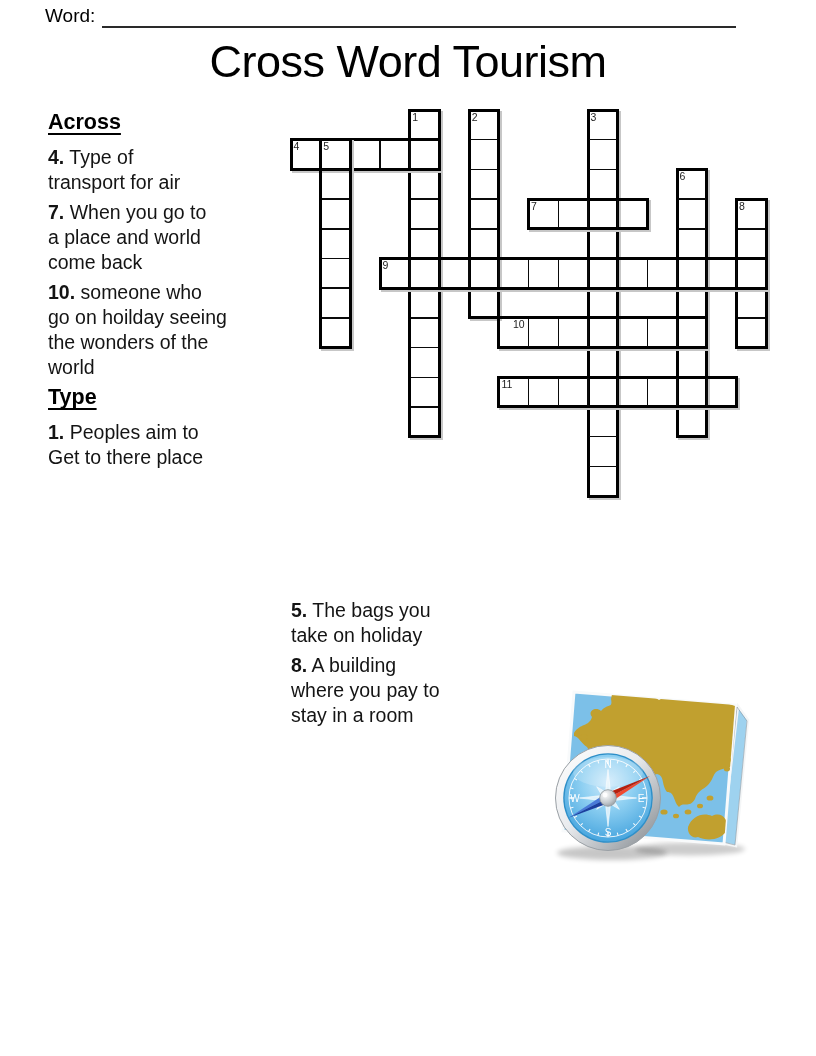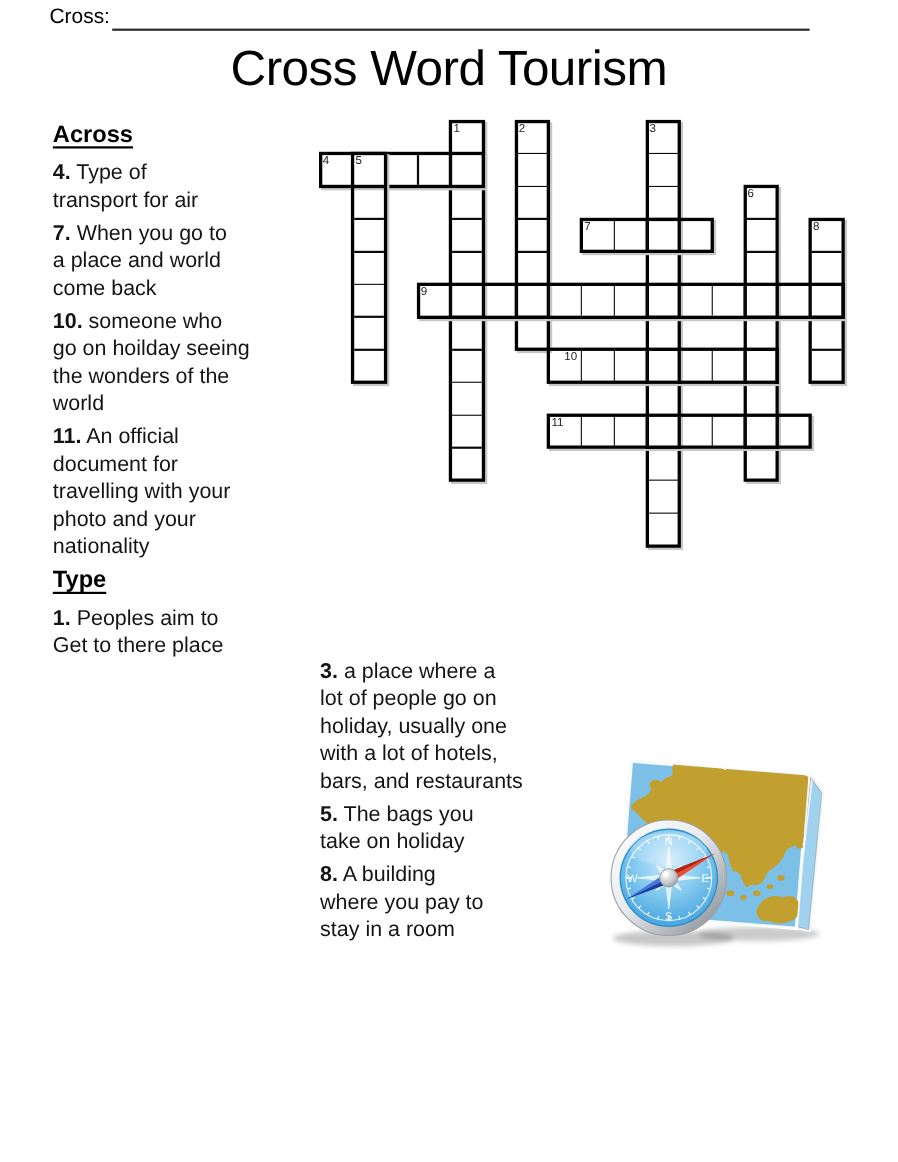--- a/index.html
+++ b/index.html
@@ -27,21 +27,21 @@
   .gcell{position:absolute;background:transparent;}
   .wnum{position:absolute;font-size:10.5px;line-height:11px;color:#222;}
   
   #illustration{position:absolute;left:0;top:0;width:816px;height:1056px;pointer-events:none;}
 </style>
 </head>
 <body>
 
 <div id="page">
 
-  <span id="name-label">Cross:</span>
+  <span id="name-label">Word:</span>
   <div id="name-line"></div>
 
   <div id="title">Cross Word Tourism</div>
 
   <div id="grid">
       <div class="word" style="left: 408.3px; top: 108.5px; width: 32.7px; height: 329.7px;"></div>
       <div class="divider" style="left: 410.8px; top: 138.95px; width: 27.7px; height: 1.5px;"></div>
       <div class="divider" style="left: 410.8px; top: 168.65px; width: 27.7px; height: 1.5px;"></div>
       <div class="divider" style="left: 410.8px; top: 198.35px; width: 27.7px; height: 1.5px;"></div>
       <div class="divider" style="left: 410.8px; top: 228.05px; width: 27.7px; height: 1.5px;"></div>
@@ -236,40 +236,30 @@
     <div id="across-clues">
         <p class="clue"><span class="num">4.</span> <span class="txt">Type of
 transport for air</span></p>
         <p class="clue"><span class="num">7.</span> <span class="txt">When you go to
 a place and world
 come back</span></p>
         <p class="clue"><span class="num">10.</span> <span class="txt">someone who
 go on hoilday seeing
 the wonders of the
 world</span></p>
-        <p class="clue"><span class="num">11.</span> <span class="txt">An official
-document for
-travelling with your
-photo and your
-nationality</span></p>
       </div>
     <div class="clue-heading">Type</div>
     <div id="down-clues-left">
         <p class="clue"><span class="num">1.</span> <span class="txt">Peoples aim to
 Get to there place</span></p>
       </div>
   </div>
 
   <div id="col-mid" class="clue-col">
     <div id="down-clues-mid">
-        <p class="clue"><span class="num">3.</span> <span class="txt">a place where a
-lot of people go on
-holiday, usually one
-with a lot of hotels,
-bars, and restaurants</span></p>
         <p class="clue"><span class="num">5.</span> <span class="txt">The bags you
 take on holiday</span></p>
         <p class="clue"><span class="num">8.</span> <span class="txt">A building
 where you pay to
 stay in a room</span></p>
       </div>
   </div>
 
   <svg id="illustration" viewBox="0 0 816 1056" xmlns="http://www.w3.org/2000/svg">
     <defs>

